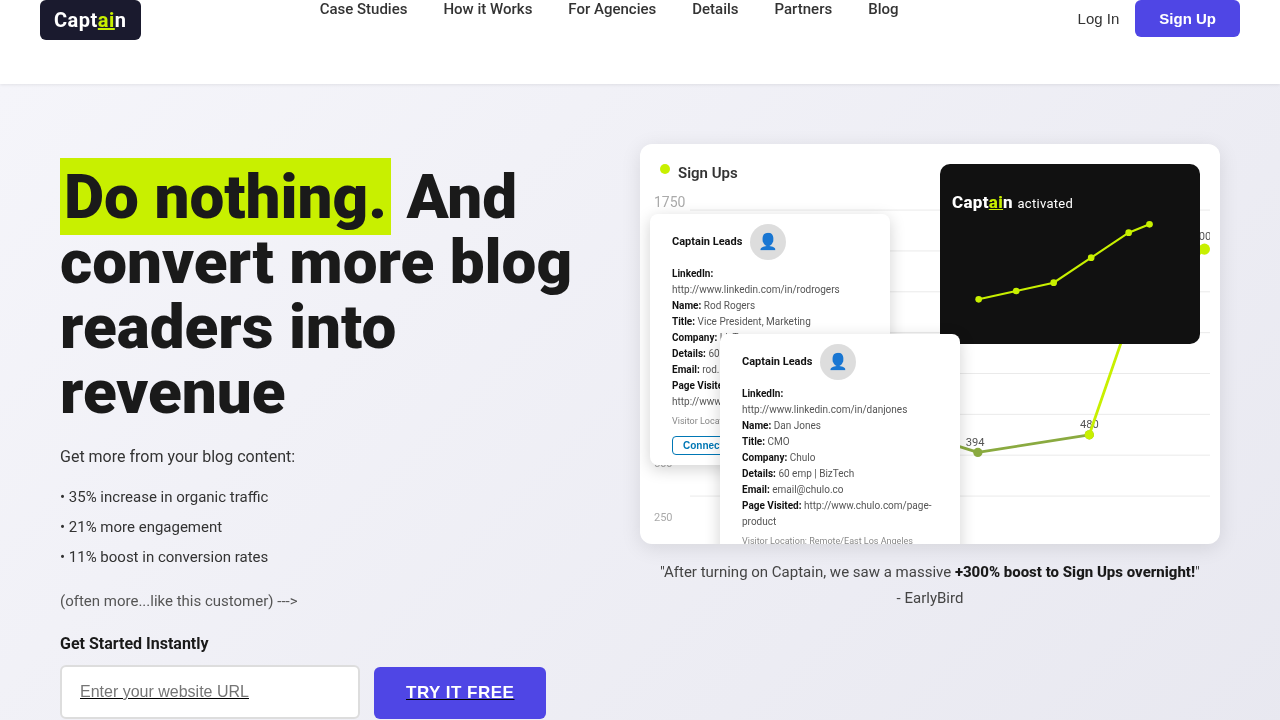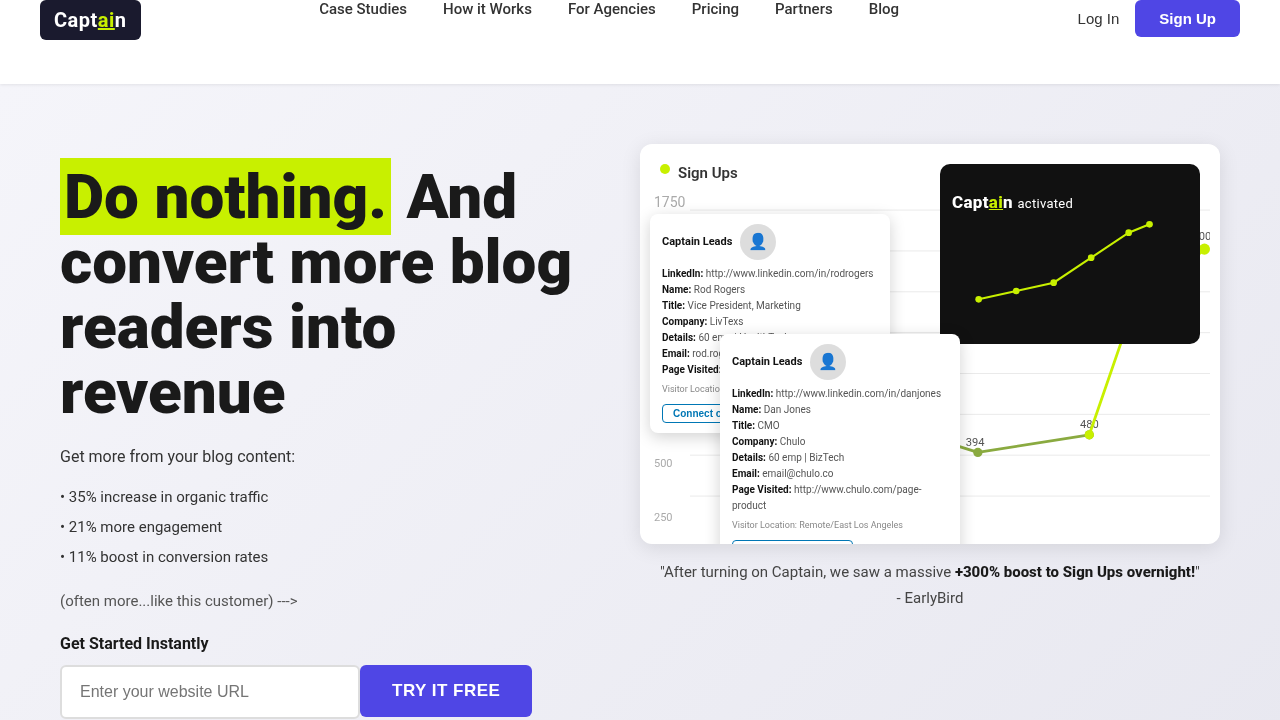--- a/index.html
+++ b/index.html
@@ -120,21 +120,23 @@
       margin-bottom: 24px;
     }
     .get-started-label {
       font-size: 16px;
       font-weight: 700;
       color: #1a1a1a;
       margin-bottom: 12px;
     }
     .input-row {
       display: flex;
-      align-items: flex-start;
+      gap: 14px;
+      align-items: flex-end;
+      text-decoration: underline;
     }
     .url-input {
       border: 2px solid #ddd;
       border-radius: 6px;
       padding: 16px 18px;
       font-size: 16px;
       width: 300px;
       background: #fff;
       color: #aaa;
       outline: none;
@@ -219,21 +221,21 @@
       color: #c8f000;
       text-decoration: underline;
     }
 
     
     .lead-card {
       position: absolute;
       background: #fff;
       border-radius: 8px;
       box-shadow: 0 4px 16px rgba(0,0,0,0.18);
-      padding: 10px 12px;
+      padding: 10px 22px;
       width: 240px;
       z-index: 8;
       font-size: 11px;
       line-height: 1.6;
       color: #333;
     }
     .lead-card-1 { top: 70px; left: 10px; }
     .lead-card-2 { top: 190px; left: 80px; }
     .lead-card-header {
       display: flex;
@@ -295,21 +297,21 @@
 <body>
 
 <header class="header">
   <div class="logo-wrap">
     <div class="logo-box">Capt<span>ai</span>n</div>
   </div>
   <nav>
     <a href="#">Case Studies</a>
     <a href="#">How it Works</a>
     <a href="#">For Agencies</a>
-    <a href="#">Pricing</a>
+    <a href="#">Details</a>
     <a href="#">Partners</a>
     <a href="#">Blog</a>
   </nav>
   <div class="header-actions">
     <button class="btn-login">Log In</button>
     <button class="btn-signup">Sign Up</button>
   </div>
 </header>
 
 <main class="main">

